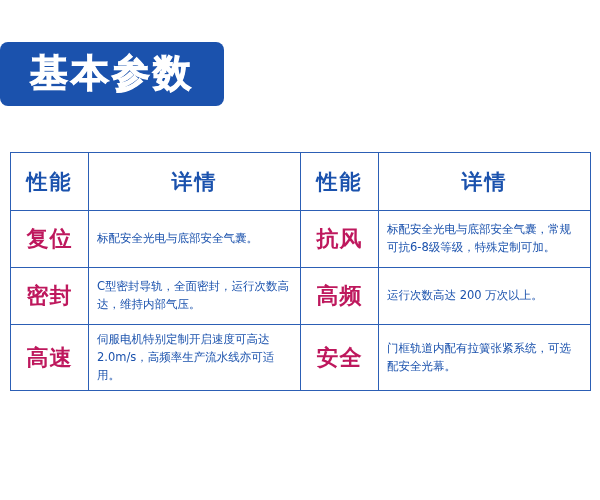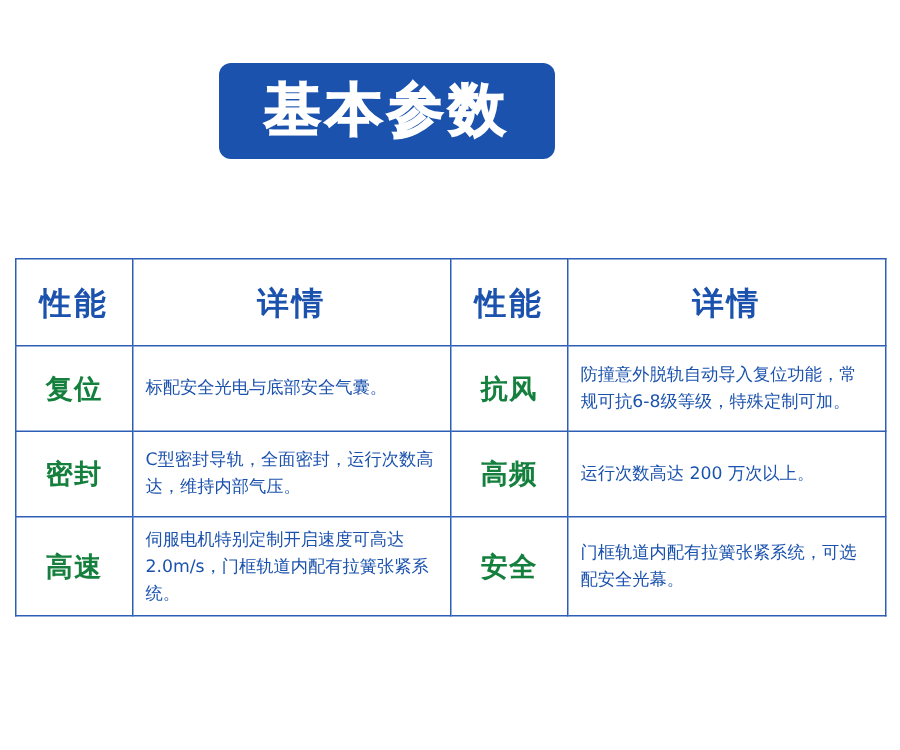--- a/index.html
+++ b/index.html
@@ -21,21 +21,20 @@
     box-sizing: border-box;
   }
 
   
   .title-wrap {
     position: absolute;
     top: 42px;
     left: 0;
     width: 516px;
     display: flex;
-    justify-content: center;
   }
   .title-banner {
     background: #1b52ad;
     border-radius: 8px;
     padding: 12px 30px 14px 30px;
     display: inline-block;
   }
   .title-text {
     font-family: "DejaVu Sans", "Liberation Sans", sans-serif;
     font-size: 38px;
@@ -43,21 +42,21 @@
     color: #ffffff;
     letter-spacing: 3px;
     line-height: 1;
     -webkit-text-stroke: 1px #ffffff;
     white-space: nowrap;
   }
 
   
   .table-wrap {
     position: absolute;
-    top: 172px;
+    top: 152px;
     left: 10px;
     width: 580px;
   }
   table.spec {
     border-collapse: collapse;
     width: 580px;
     table-layout: fixed;
   }
   table.spec td {
     border: 1px solid #2c5fb5;
@@ -83,23 +82,23 @@
     letter-spacing: 2px;
   }
   .row td {
     height: 57px;
   }
   .cell-key {
     text-align: center;
   }
   .key-text {
     font-family: "DejaVu Sans", "Liberation Sans", sans-serif;
-    font-size: 18px;
+    font-size: 22px;
     font-weight: bold;
-    color: #15803d;
+    color: #be185d;
     letter-spacing: 1px;
   }
   .cell-val {
     text-align: left;
   }
   .val-text {
     font-family: "DejaVu Sans", "Liberation Sans", sans-serif;
     font-size: 11.5px;
     line-height: 1.55;
     color: #1b52ad;
@@ -145,21 +144,21 @@
           <td class="cell-key">
             <span class="key-text">复位</span>
           </td>
           <td class="cell-val">
             <span class="val-text">标配安全光电与底部安全气囊。</span>
           </td>
           <td class="cell-key">
             <span class="key-text">抗风</span>
           </td>
           <td class="cell-val">
-            <span class="val-text">防撞意外脱轨自动导入复位功能，常规可抗6-8级等级，特殊定制可加。</span>
+            <span class="val-text">标配安全光电与底部安全气囊，常规可抗6-8级等级，特殊定制可加。</span>
           </td>
         </tr>
 
         <tr class="row">
           <td class="cell-key">
             <span class="key-text">密封</span>
           </td>
           <td class="cell-val">
             <span class="val-text">C型密封导轨，全面密封，运行次数高达，维持内部气压。</span>
           </td>
@@ -169,21 +168,21 @@
           <td class="cell-val">
             <span class="val-text">运行次数高达 200 万次以上。</span>
           </td>
         </tr>
 
         <tr class="row">
           <td class="cell-key">
             <span class="key-text">高速</span>
           </td>
           <td class="cell-val">
-            <span class="val-text">伺服电机特别定制开启速度可高达2.0m/s，门框轨道内配有拉簧张紧系统。</span>
+            <span class="val-text">伺服电机特别定制开启速度可高达2.0m/s，高频率生产流水线亦可适用。</span>
           </td>
           <td class="cell-key">
             <span class="key-text">安全</span>
           </td>
           <td class="cell-val">
             <span class="val-text">门框轨道内配有拉簧张紧系统，可选配安全光幕。</span>
           </td>
         </tr>
       </tbody>
     </table>

